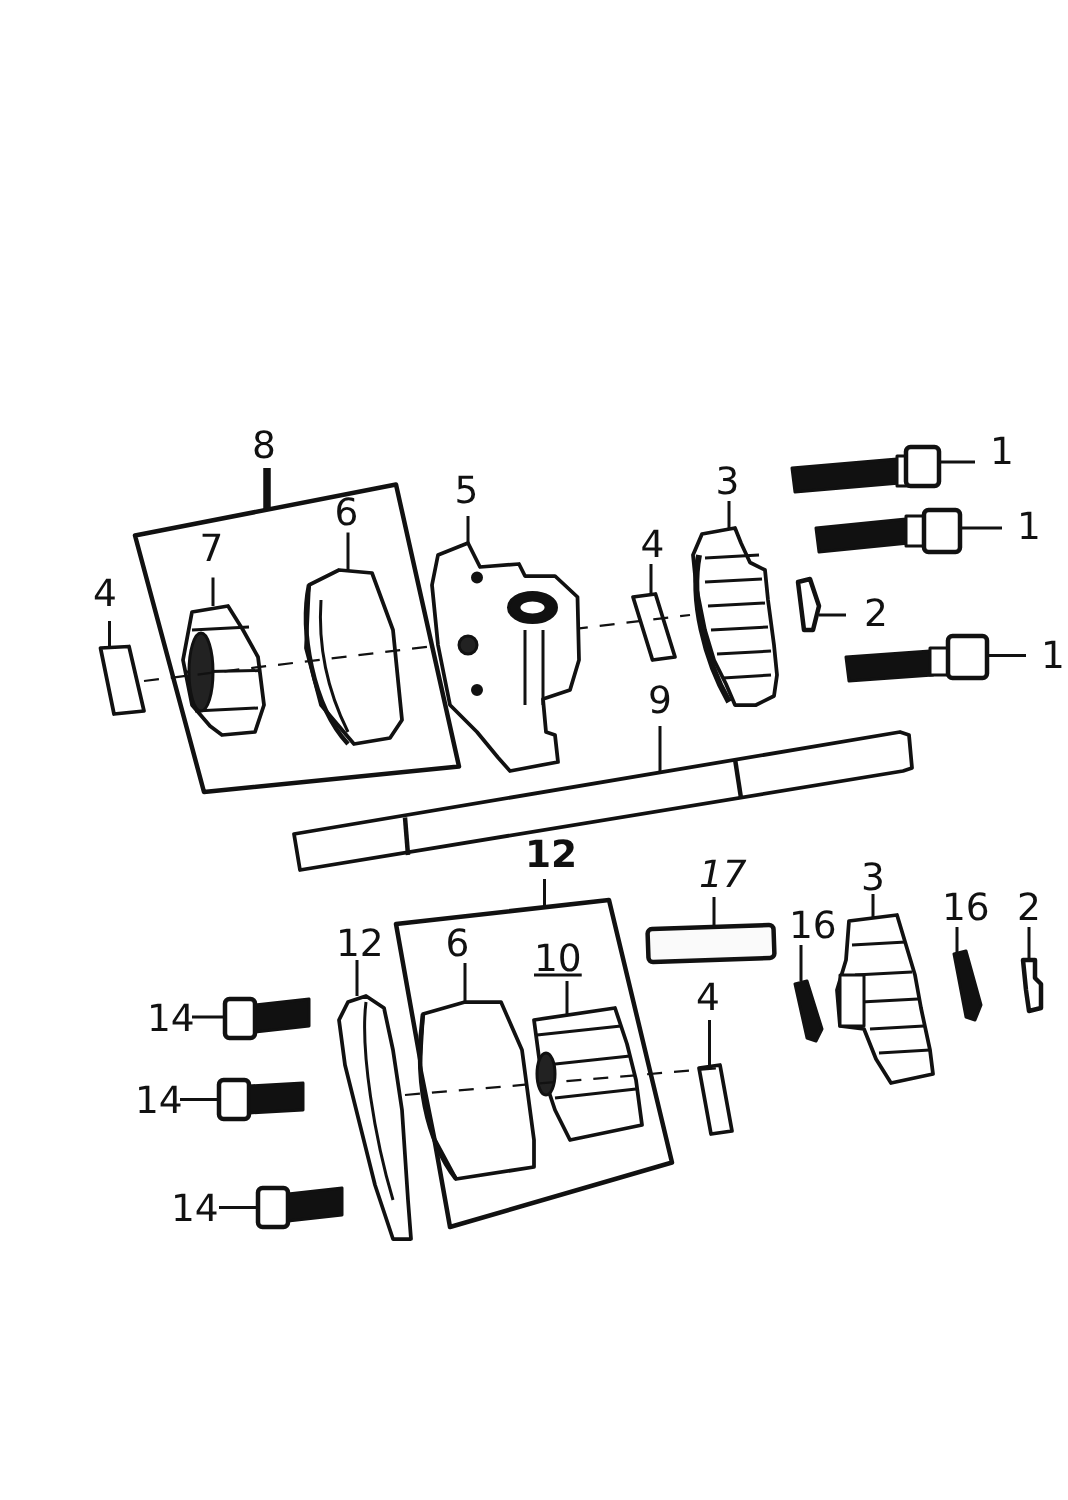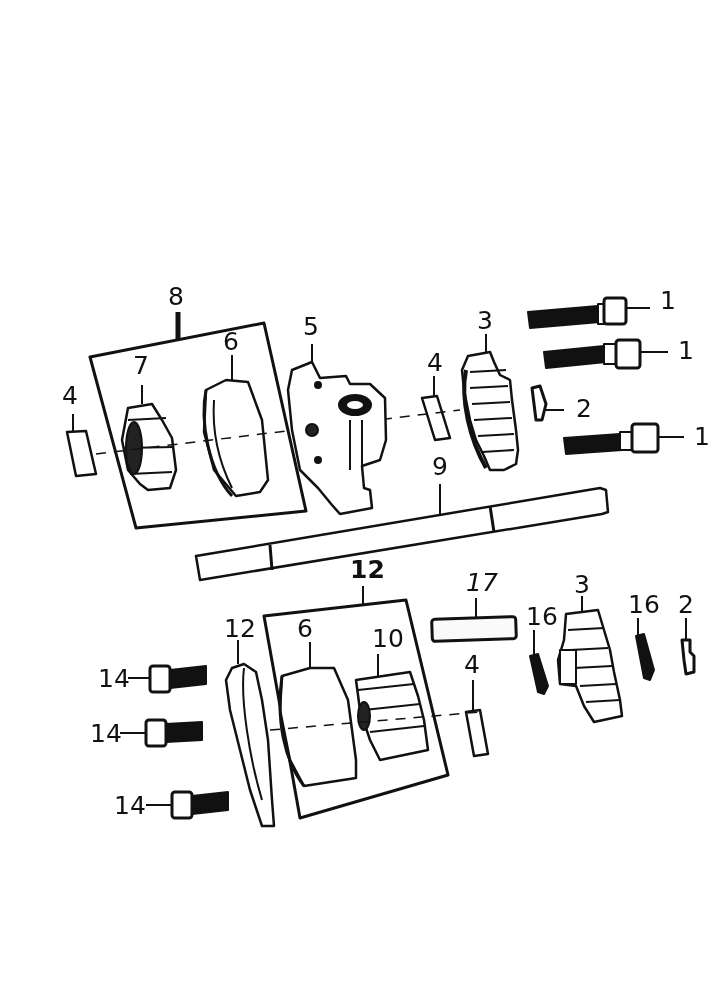--- a/index.html
+++ b/index.html
@@ -195,17 +195,17 @@
 <div class="callout" style="left:694px;top:424px;">1</div>
 <div class="callout" style="left:432px;top:454px;">9</div>
 <div class="callout" style="left:350px;top:557px;font-weight:bold;">12</div>
 <div class="callout" style="left:466px;top:570px;font-style:italic;">17</div>
 <div class="callout" style="left:574px;top:572px;">3</div>
 <div class="callout" style="left:628px;top:592px;">16</div>
 <div class="callout" style="left:678px;top:592px;">2</div>
 <div class="callout" style="left:526px;top:604px;">16</div>
 <div class="callout" style="left:224px;top:616px;">12</div>
 <div class="callout" style="left:297px;top:616px;">6</div>
-<div class="callout" style="left:372px;top:626px;">10</div>
+<div class="callout" style="left:356px;top:626px;text-decoration:underline;">10</div>
 <div class="callout" style="left:464px;top:652px;">4</div>
 <div class="callout" style="left:98px;top:666px;">14</div>
 <div class="callout" style="left:90px;top:721px;">14</div>
 <div class="callout" style="left:114px;top:793px;">14</div>
 
 </body></html>

